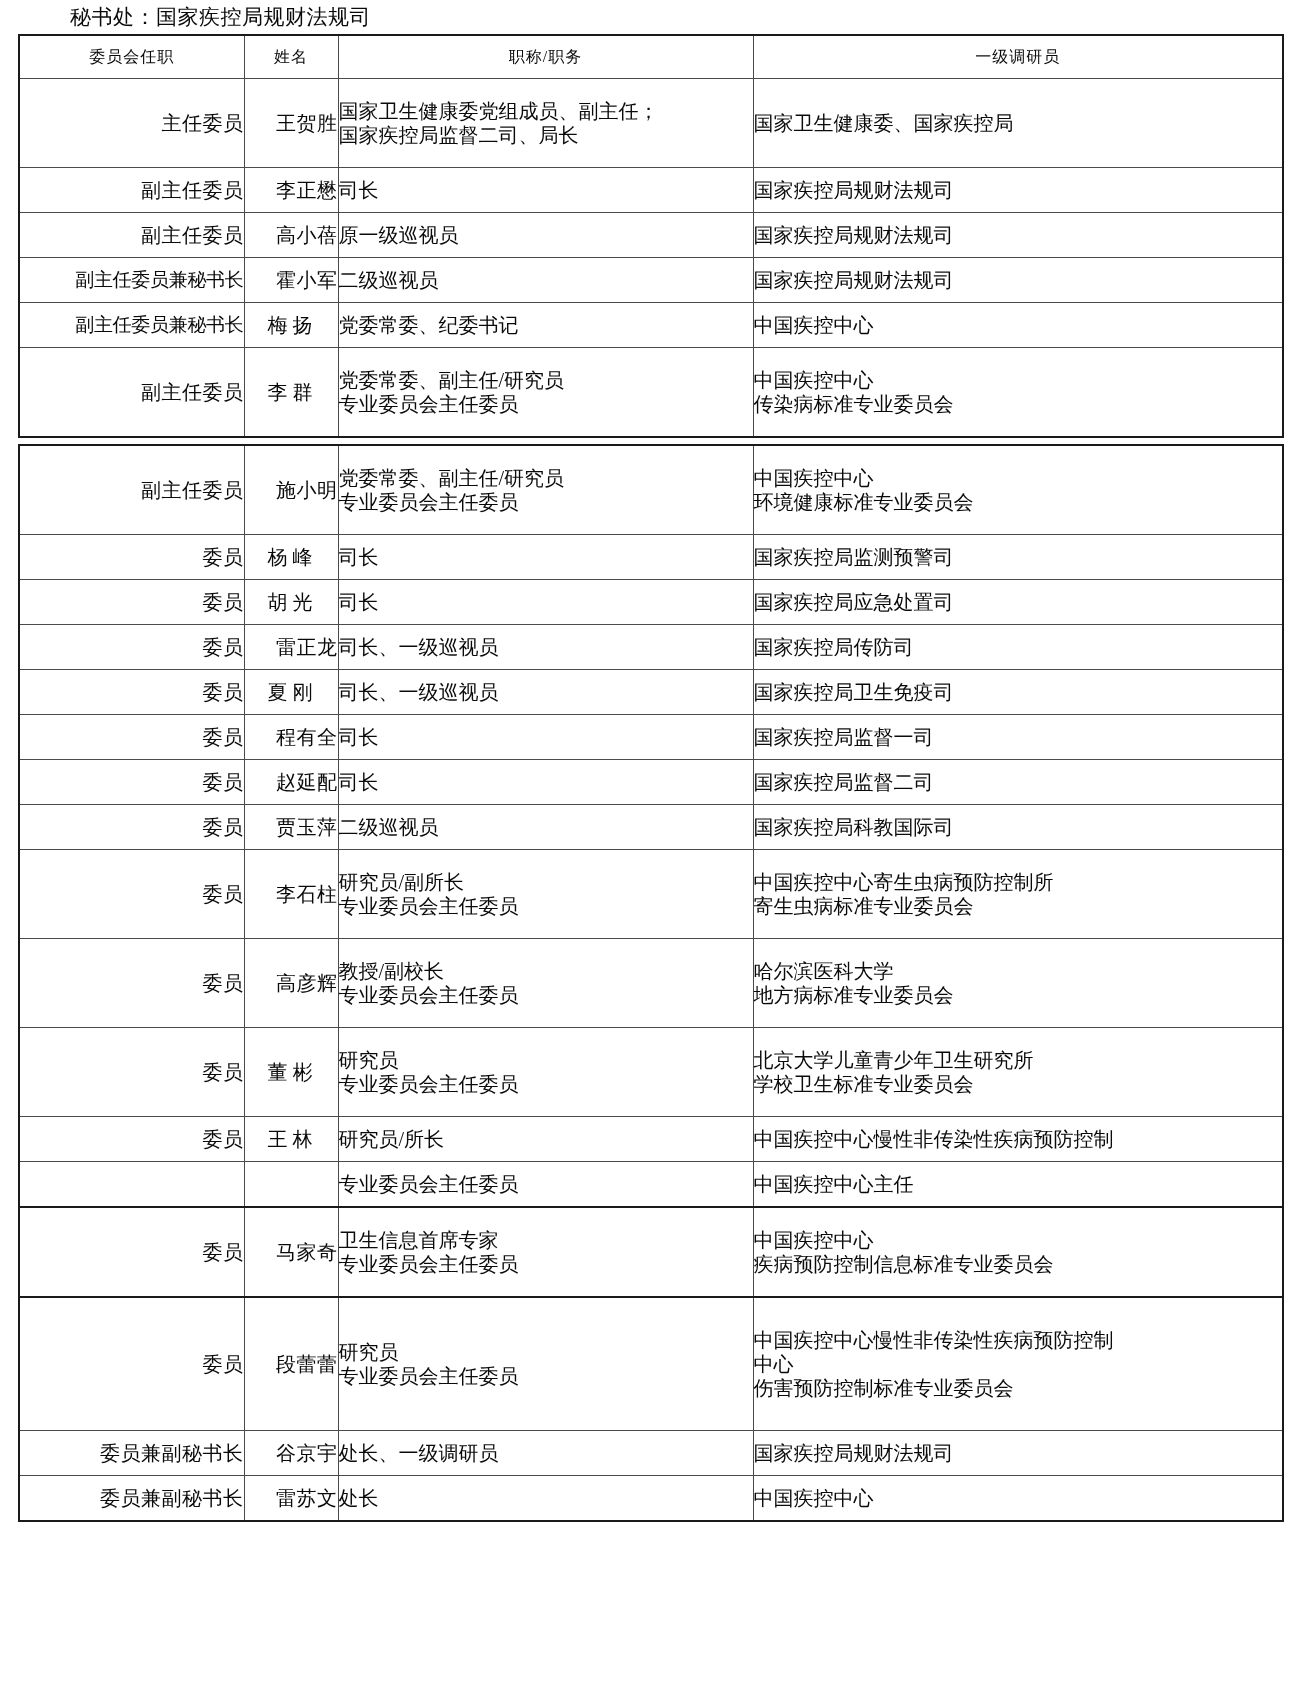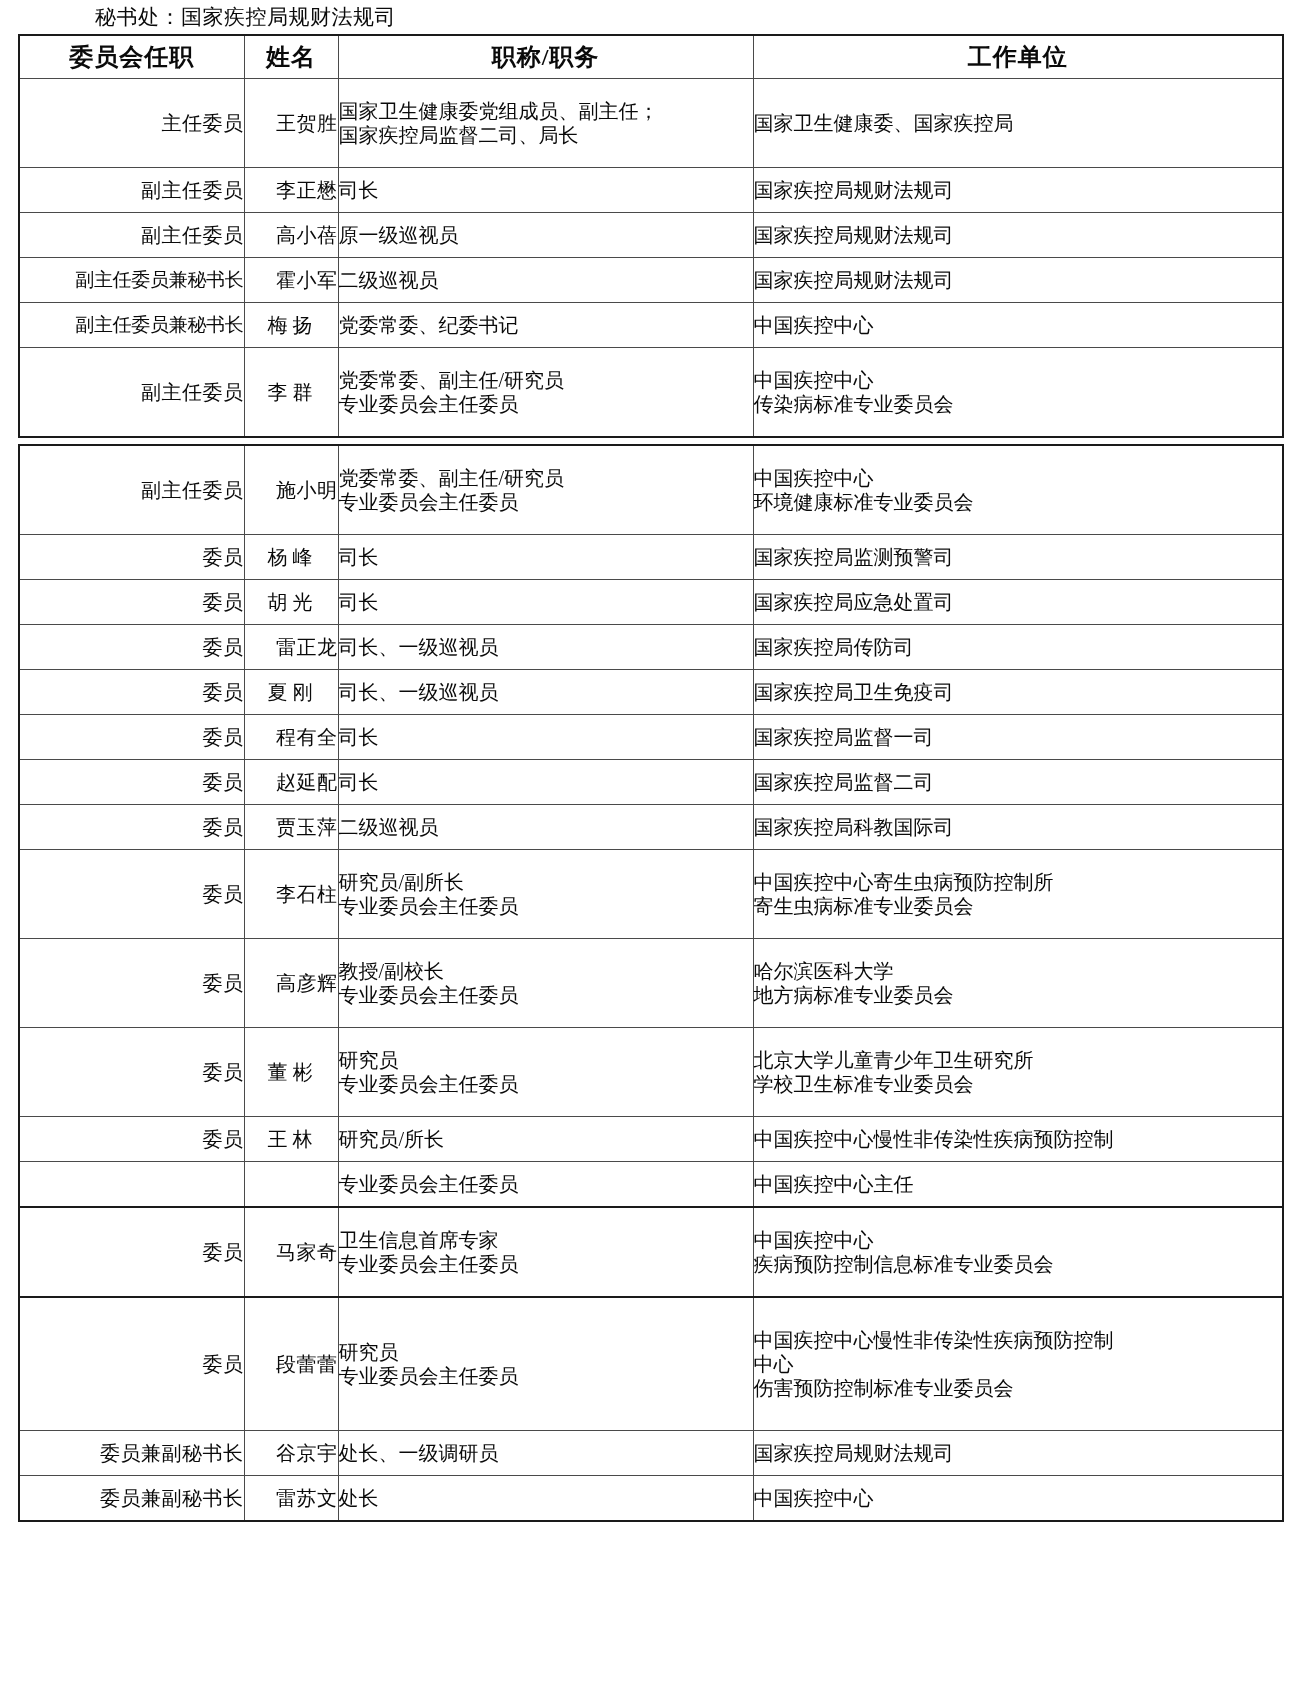--- a/index.html
+++ b/index.html
@@ -16,21 +16,21 @@
   }
   .page {
     position: relative;
     width: 1290px;
     height: 1690px;
     box-sizing: border-box;
   }
   .secretariat {
     font-size: 21px;
     line-height: 26px;
-    padding: 4px 0 4px 95px;
+    padding: 4px 0 4px 70px;
     letter-spacing: 0.5px;
     white-space: nowrap;
   }
   table.roster {
     border-collapse: collapse;
     width: 1264px;
     margin-left: 18px;
     table-layout: fixed;
   }
   table.roster td, table.roster th {
@@ -50,23 +50,22 @@
   col.c-title { width: 415px; }
   col.c-org   { width: 530px; }
 
   thead td {
     text-align: center;
     height: 42px;
     border-bottom: 2px solid #1a1a1a;
   }
   .hdr-txt {
     display: block;
-    font-size: 24px;
+    font-size: 16px;
     letter-spacing: 1px;
-    font-weight: bold;
   }
 
   td.role {
     text-align: right;
     padding: 0 2px;
     letter-spacing: 0.5px;
     white-space: nowrap;
   }
   td.role.tight { letter-spacing: -0.3px; font-size: 19px; }
 
@@ -116,21 +115,21 @@
         <td>
           <span class="hdr-txt">委员会任职</span>
         </td>
         <td>
           <span class="hdr-txt">姓名</span>
         </td>
         <td>
           <span class="hdr-txt">职称/职务</span>
         </td>
         <td>
-          <span class="hdr-txt">工作单位</span>
+          <span class="hdr-txt">一级调研员</span>
         </td>
       </tr>
     </thead>
     <tbody>
 
       <tr class="r2">
         <td class="role">主任委员</td>
         <td class="name">王贺胜</td>
         <td class="title">
           <span class="line">国家卫生健康委党组成员、副主任；</span>

